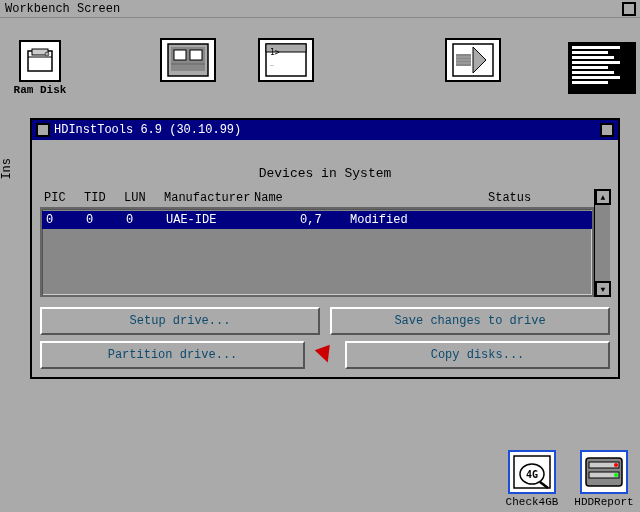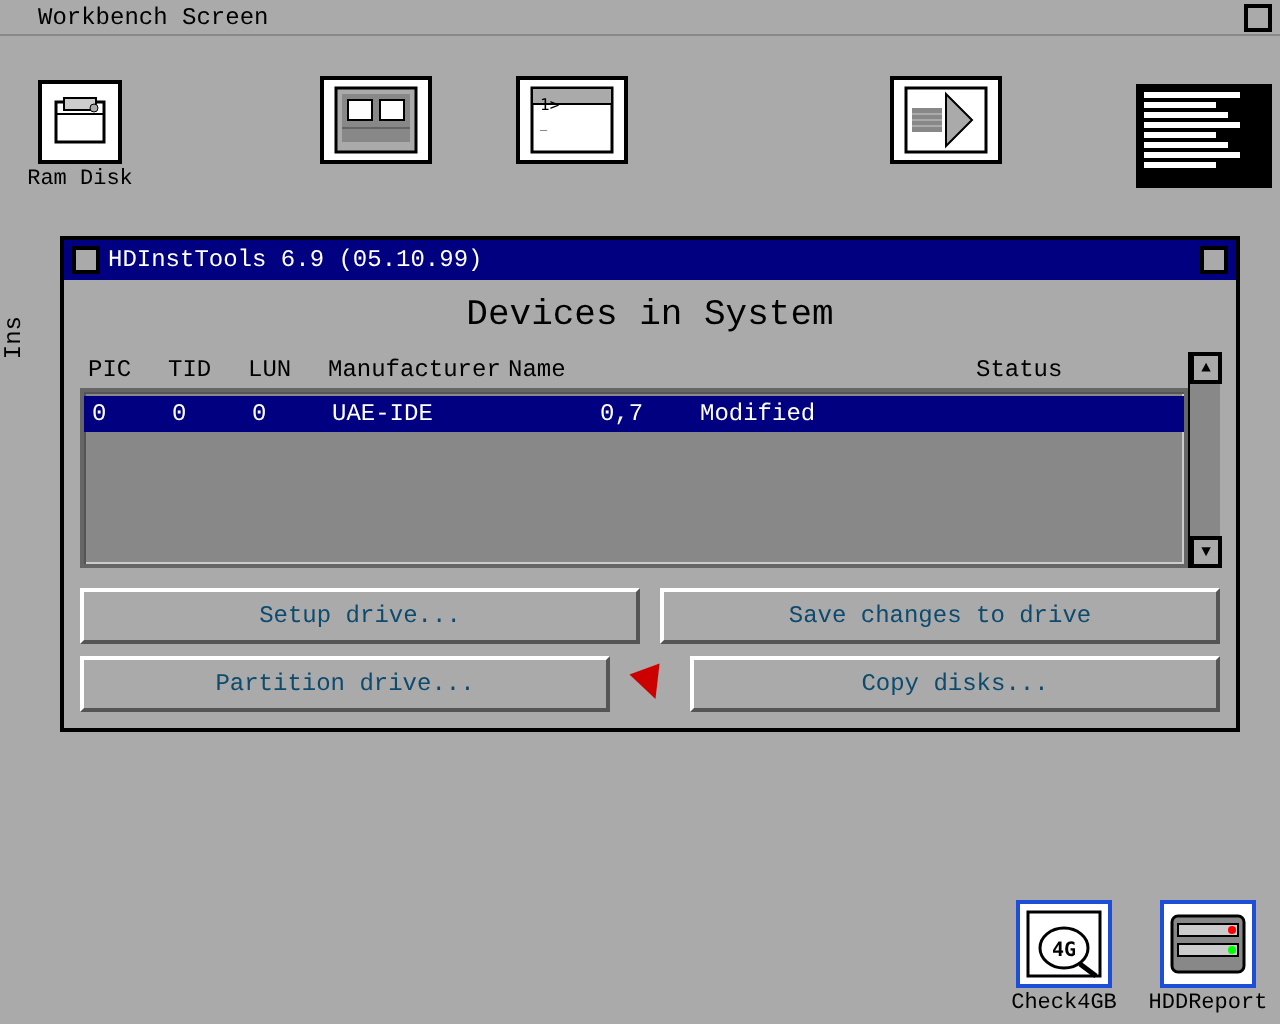--- a/index.html
+++ b/index.html
@@ -14,21 +14,21 @@
     }
 
     
     .workbench-titlebar {
       width: 640px;
       height: 18px;
       background: #aaaaaa;
       border-bottom: 1px solid #888;
       display: flex;
       align-items: center;
-      padding-left: 19px;
+      padding-left: 5px;
     }
     .workbench-titlebar span {
       font-size: 12px;
       color: #000;
     }
     .wb-close-btn {
       position: absolute;
       right: 4px;
       top: 2px;
       width: 14px;
@@ -49,20 +49,21 @@
       position: relative;
     }
 
     
     .desktop-icon {
       position: absolute;
       display: flex;
       flex-direction: column;
       align-items: center;
       width: 64px;
+      font-weight: bold;
     }
     .icon-label {
       font-size: 11px;
       color: #000;
       text-align: center;
       margin-top: 2px;
     }
 
     
     .ramdisk-icon { top: 22px; left: 8px; }
@@ -111,23 +112,24 @@
       background: #aaaaaa;
       border: 2px solid #000;
       flex-shrink: 0;
     }
     .window-body {
       padding: 8px;
       background: #aaaaaa;
     }
     .section-title {
       text-align: center;
-      font-size: 18px;
+      font-size: 13px;
       margin-bottom: 8px;
       color: #000;
+      margin-top: 18px;
     }
     .table-header {
       display: flex;
       padding: 2px 4px;
       gap: 10px;
       font-size: 12px;
       color: #000;
     }
     .col-pic { width: 30px; }
     .col-tid { width: 30px; }
@@ -372,21 +374,21 @@
       <div class="sp-line"></div>
       <div class="sp-line sp-line2"></div>
     </div>
   </div>
 
   <div class="ins-label">Ins</div>
 
   <div class="window">
     <div class="window-titlebar">
       <div class="window-close"></div>
-      <span class="window-title">HDInstTools 6.9 (05.10.99)</span>
+      <span class="window-title">HDInstTools 6.9 (30.10.99)</span>
       <div class="window-maximize"></div>
     </div>
     <div class="window-body">
       <div class="section-title">Devices in System</div>
 
       <div style="display:flex; gap:0;">
         <div style="flex:1;">
 
           <div class="table-header">
             <span class="col-pic">PIC</span>

